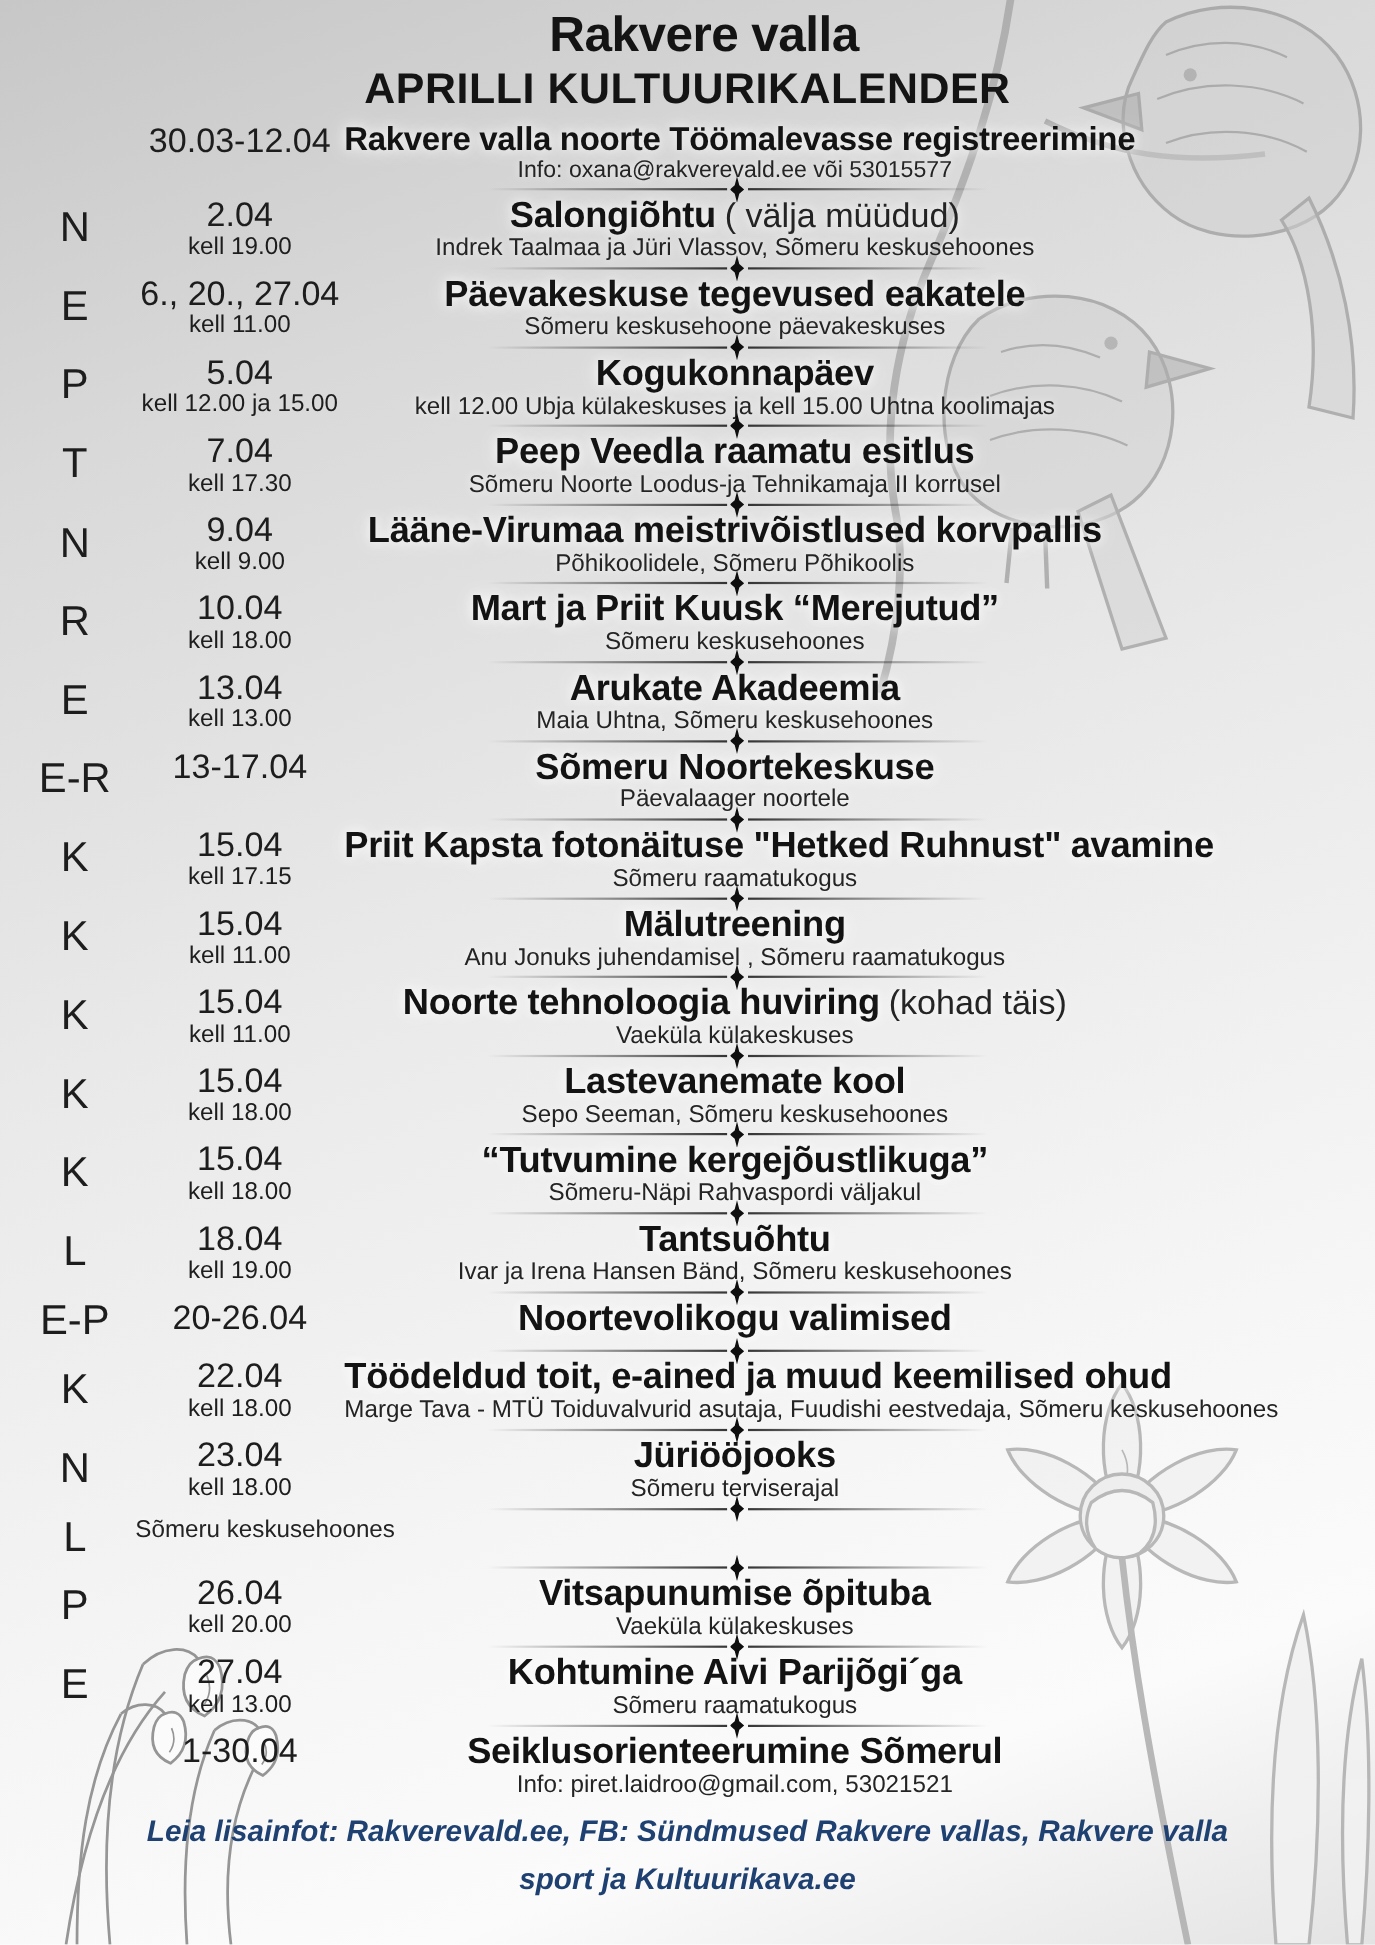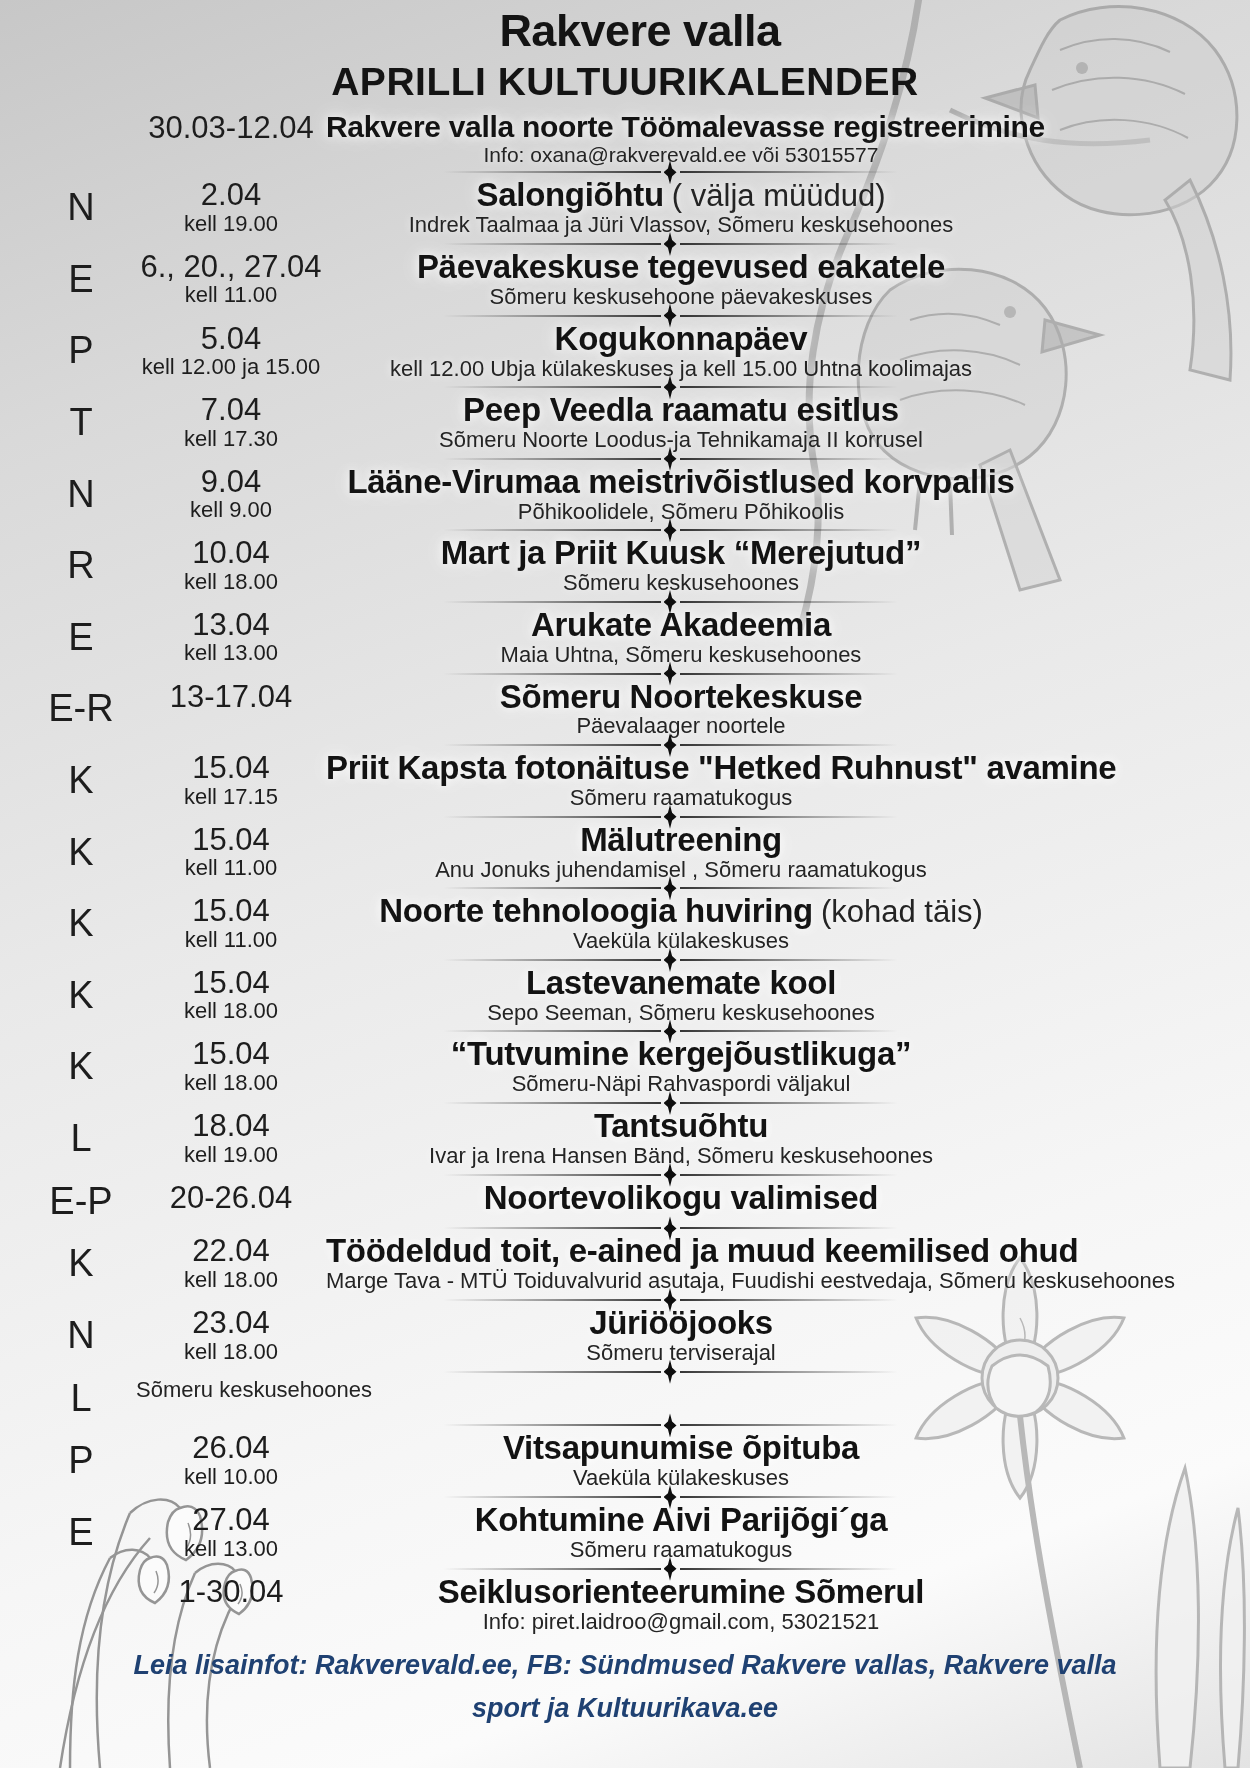--- a/index.html
+++ b/index.html
@@ -13,21 +13,21 @@
   .deco.snowdrops { left:30px; bottom:0; }
   .deco.daffodil  { right:0; bottom:0; }
 
   .header { position:relative; z-index:2; text-align:center; padding-top:6px; }
   .title1 { font-size:45px; font-weight:bold; line-height:1.12; letter-spacing:-0.5px; color:#141414;padding-left:30px; }
   .title2 { font-size:39px; font-weight:bold; line-height:1.35; letter-spacing:0.5px; color:#141414; }
 
   .events { position:relative; z-index:2; margin-top:2px; }
   .event-row {
     display:grid; grid-template-columns:110px 190px 710px;
-    padding-left:26px; align-items:start;
+    padding-left:13px; align-items:start;
   }
   .day {
     font-size:38px; font-weight:400; color:#1d1d1d; text-align:center;
     align-self:center; line-height:1.1; white-space:nowrap;
   }
   .datecell { text-align:center; }
   .date { font-size:31px; color:#1d1d1d; line-height:1.08; white-space:nowrap; }
   .time { font-size:22px; color:#1d1d1d; line-height:1.12; white-space:nowrap; }
   .time:empty { display:none; }
   .content { text-align:center; }
@@ -461,21 +461,21 @@
   <div class="divider">
     <div class="dline left"></div>
     <div class="ddiamond"></div>
     <div class="dline right"></div>
   </div>
 
   <div class="event-row">
     <div class="day">P</div>
     <div class="datecell">
       <div class="date">26.04</div>
-      <div class="time">kell 10.00</div>
+      <div class="time">kell 20.00</div>
     </div>
     <div class="content">
       <div class="etitle-line"><span class="etitle">Vitsapunumise õpituba</span></div>
       <div class="esub">Vaeküla külakeskuses</div>
     </div>
   </div>
 
   <div class="divider">
     <div class="dline left"></div>
     <div class="ddiamond"></div>

